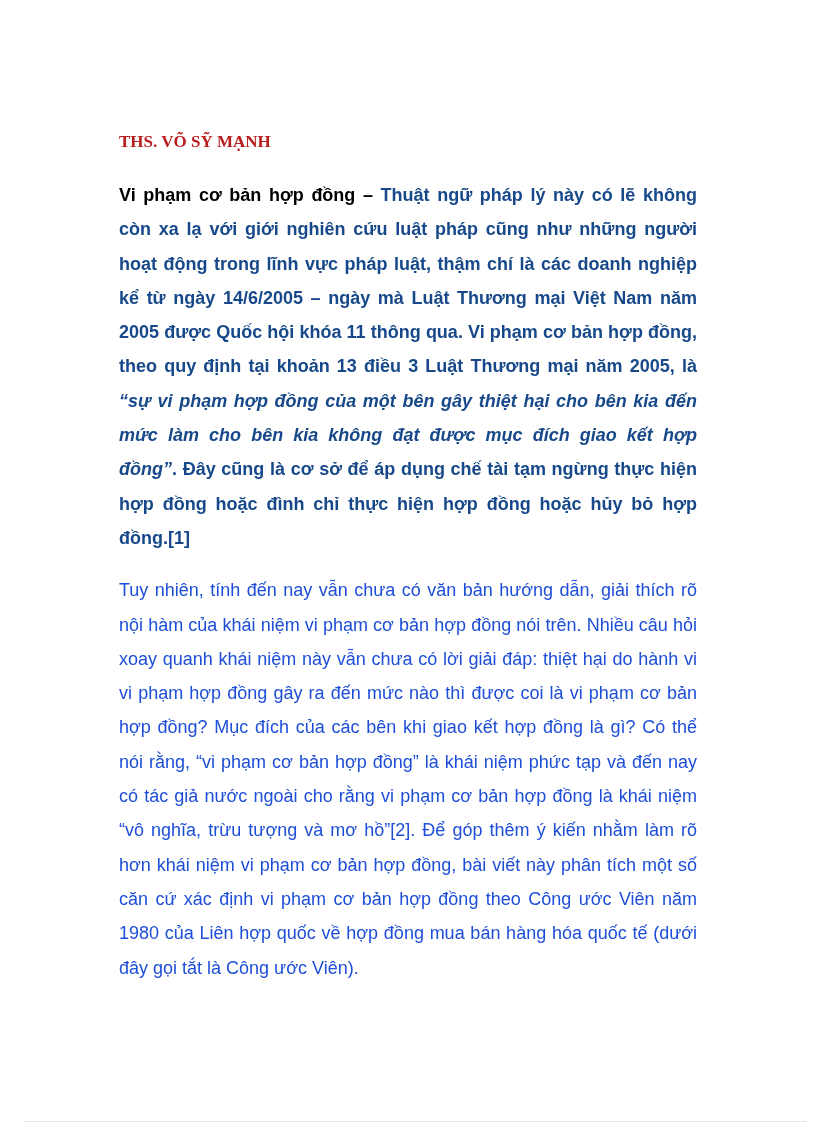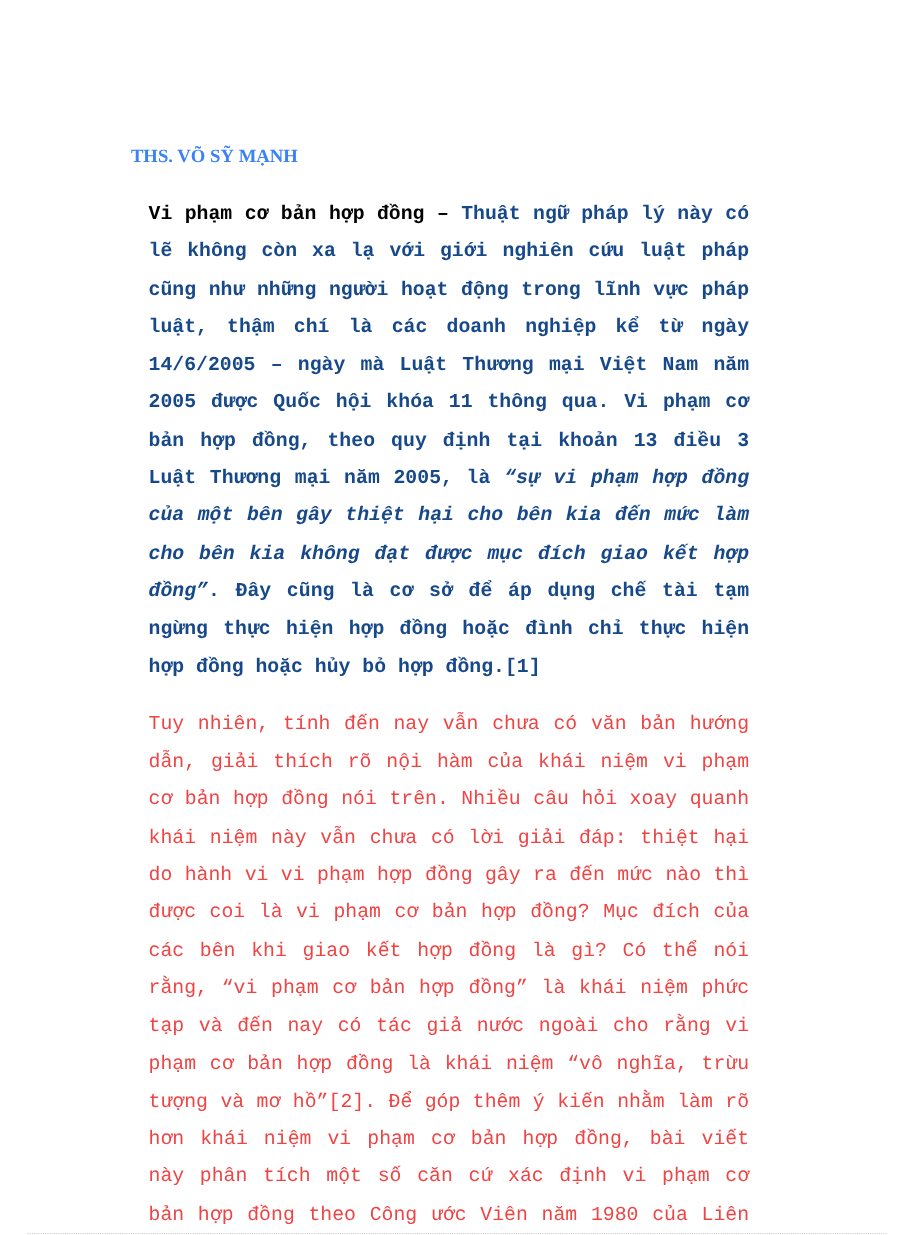--- a/index.html
+++ b/index.html
@@ -28,45 +28,45 @@
       line-height: 56px;
       margin: 0;
       text-align: justify;
       text-align-last: left;
       word-spacing: 3px;
     }
     .author {
       font-family: "Liberation Serif", serif;
       font-weight: bold;
       font-size: 17px;
-      color: #3b82f6;
+      color: #b91c1c;
       margin: 40px 0 0 0;
       line-height: 20px;
     }
     .para {
-      font-family: Liberation Mono, monospace;
+      font-family: Liberation Sans, sans-serif;
       font-size: 18px;
       line-height: 34.3px;
       text-align: justify;
-      margin: 16px;
+      margin: 0;
     }
     .para1 {
       margin-top: 26px;
       font-weight: bold;
       color: #17498a;
     }
     .para1 .lead {
       color: #000000;
     }
     .para1 .quote {
       font-style: italic;
     }
     .para2 {
       margin-top: 18px;
-      color: #ef4444;
+      color: #1d4ed8;
     }
     .separator {
       position: absolute;
       left: 25px;
       right: 10px;
       top: 1121px;
       height: 0;
       border-top: 1px dotted #c8c8c8;
     }
   </style>

